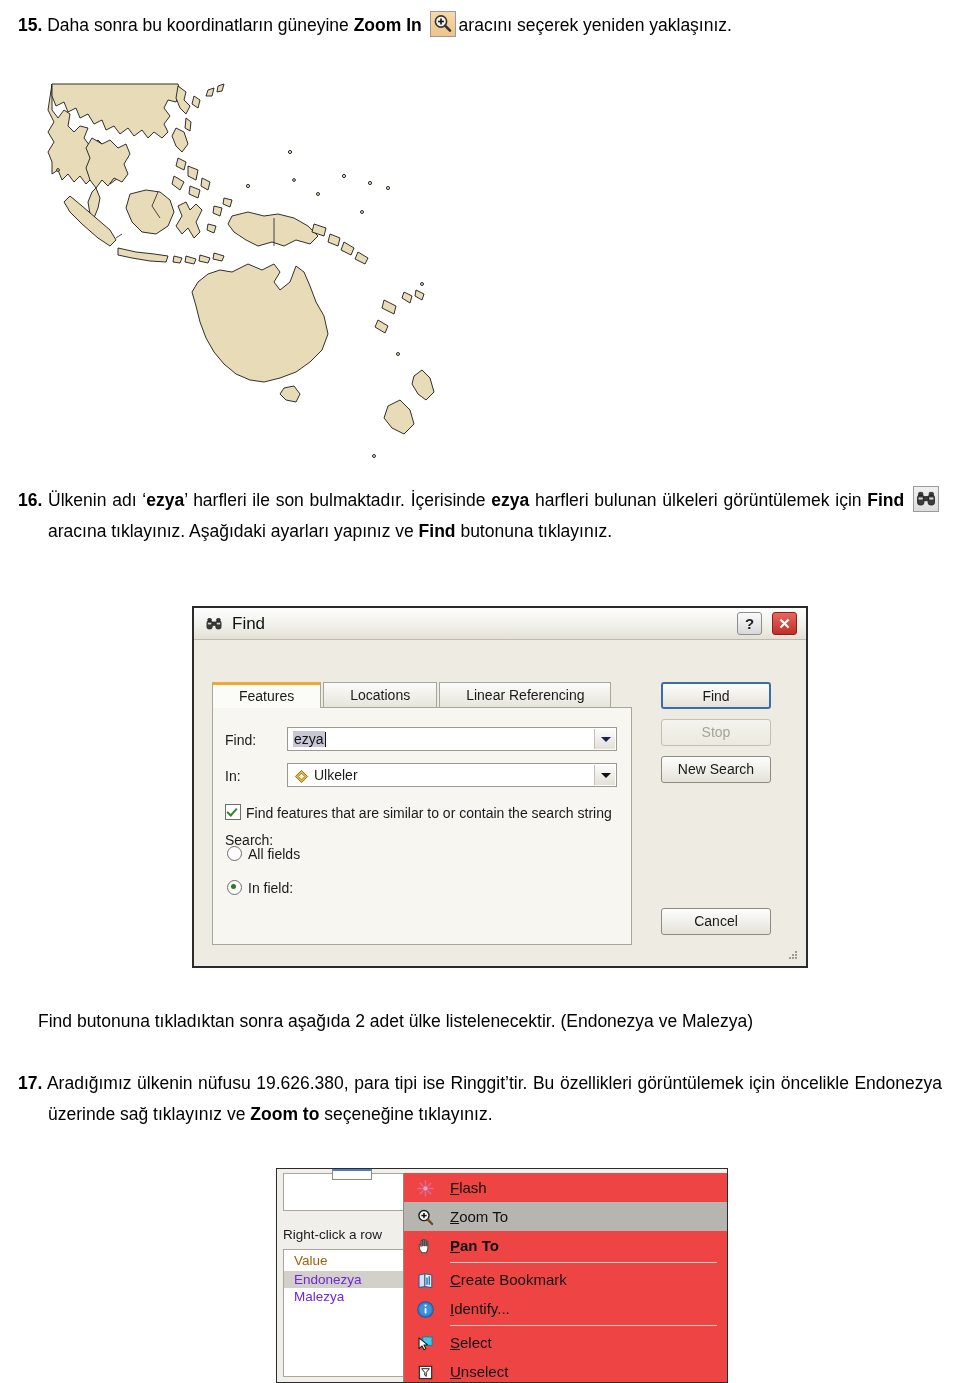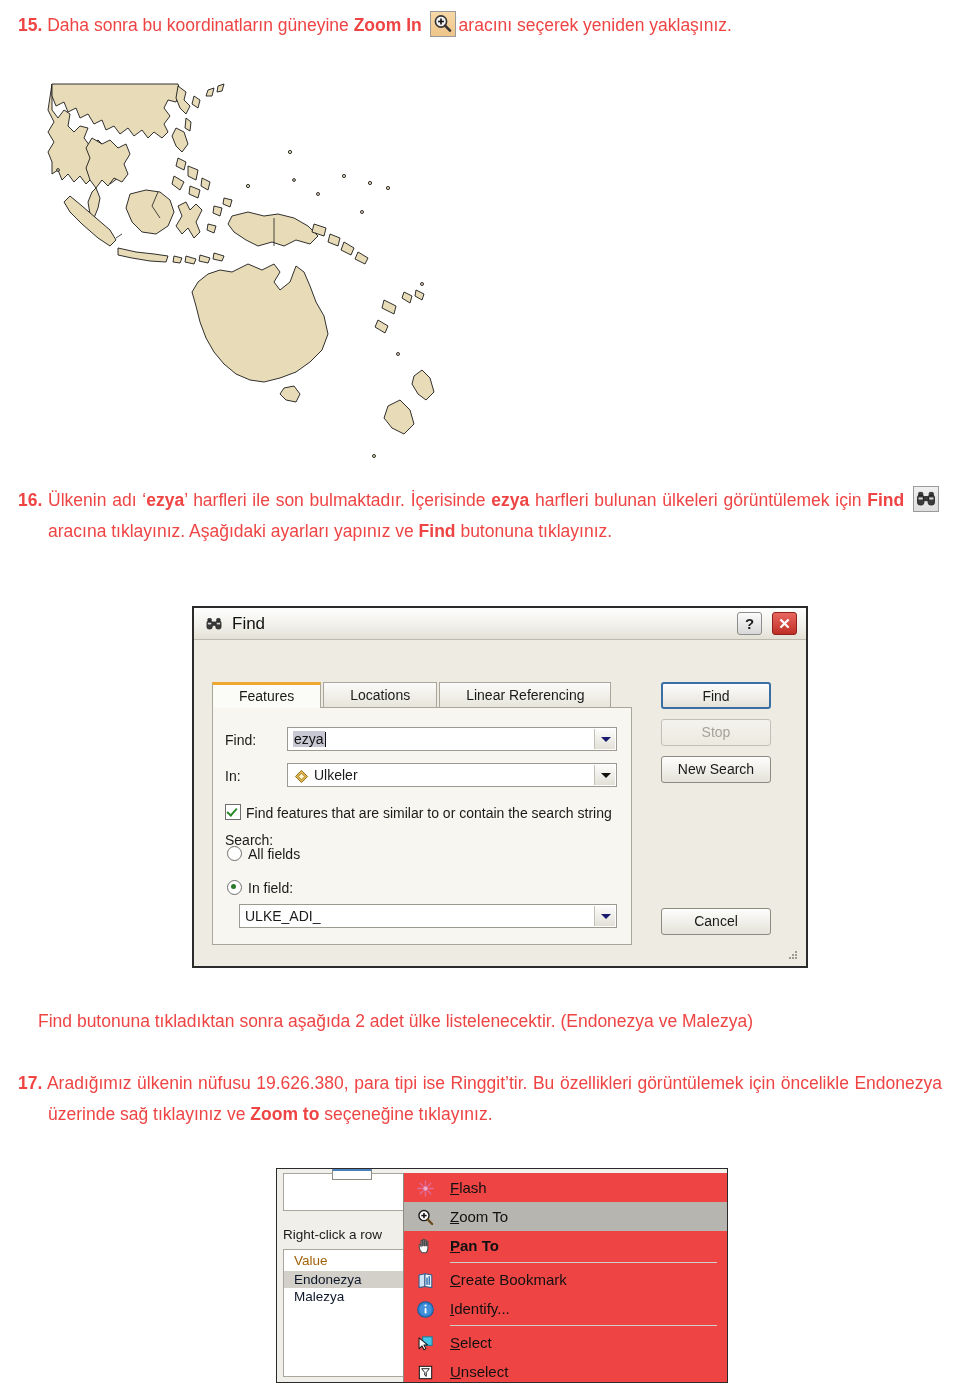--- a/index.html
+++ b/index.html
@@ -14,21 +14,21 @@
     font-family: "Liberation Sans", sans-serif;
     color: #000;
     overflow: hidden;
   }
 
   
   .doc-step {
     position: absolute;
     font-size: 17.5px;
     line-height: 1.78;
-    color: #ef4444;
+    color: #000000;
     text-align: justify;
   }
   .step-num {
     font-weight: bold;
   }
   .b { font-weight: bold; }
 
   #step15 {
     left: 18px;
     top: 10px;
@@ -366,21 +366,21 @@
     box-sizing: border-box;
   }
   .ctx-list .hdr {
     padding: 3px 0 3px 10px;
     font-size: 13.5px;
     color: #a16207;
   }
   .ctx-list .cell {
     padding: 1px 0 1px 10px;
     font-size: 13.5px;
-    color: #0f172a;
+    color: #6d28d9;
   }
   .ctx-list .cell.selected {
     background: #d2d0c8;
   }
 
   #ctx-menu {
     position: absolute;
     left: 126px; top: 4px;
     right: 0;
     height: 100%;
@@ -591,24 +591,20 @@
       <span class="row-label" style="left:12px; top:124px;">Search:</span>
 
       <div class="checkline" style="left:14px; top:138px;">
         <span class="radio"></span><span>All fields</span>
       </div>
 
       <div class="checkline" style="left:14px; top:172px;">
         <span class="radio on"></span><span>In field:</span>
       </div>
 
-      <div class="field" style="left:26px; top:196px; width:378px;">
-        <span class="txt">ULKE_ADI_</span>
-        <span class="combo-arrow"></span>
-      </div>
     </div>
 
     <div class="dlg-btn default" style="left:467px; top:42px;">Find</div>
     <div class="dlg-btn disabled" style="left:467px; top:79px;">Stop</div>
     <div class="dlg-btn" style="left:467px; top:116px;">New Search</div>
     <div class="dlg-btn" style="left:467px; top:268px;">Cancel</div>
 
     <span class="grip">
       <svg width="12" height="12" viewBox="0 0 12 12">
         <g fill="#9e9c92">

